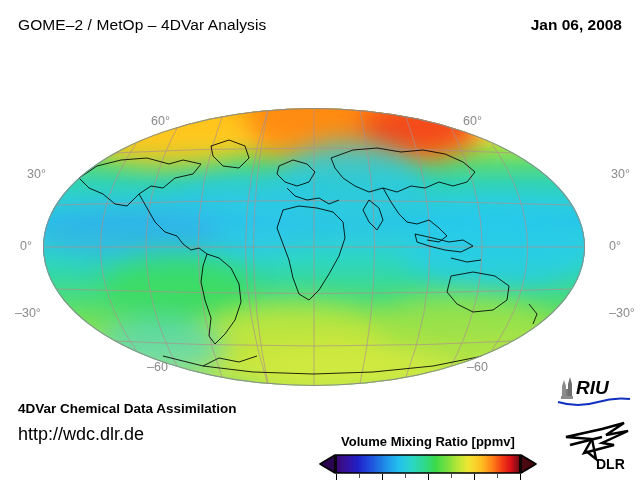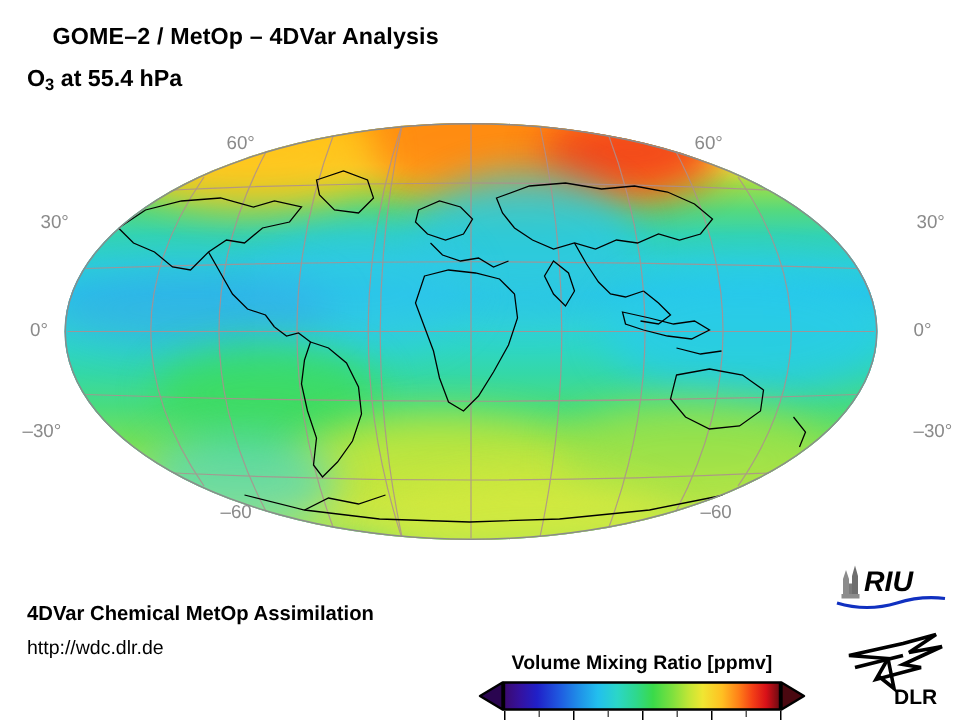--- a/index.html
+++ b/index.html
@@ -12,24 +12,24 @@
     width: 640px;
     height: 480px;
     background: #ffffff;
     font-family: "Liberation Sans", sans-serif;
     overflow: hidden;
   }
 
   
   #title-line-1 {
     position: absolute;
-    left: 35px;
+    left: 18px;
     top: 16px;
     font-size: 15.5px;
-    font-weight: bold;
+    font-weight: normal;
     color: #000;
     white-space: nowrap;
     letter-spacing: 0.1px;
   }
   #title-line-2 {
     position: absolute;
     left: 18px;
     top: 44px;
     font-size: 15.5px;
     font-weight: bold;
@@ -49,21 +49,21 @@
     font-size: 15.5px;
     font-weight: bold;
     color: #000;
     white-space: nowrap;
   }
 
   
   #map-area {
     position: absolute;
     left: 43px;
-    top: 82px;
+    top: 108px;
     width: 542px;
     height: 278px;
   }
   #globe-clip {
     position: absolute;
     inset: 0;
     border-radius: 50% / 50%;
     overflow: hidden;
     background: #2fd8d0;
   }
@@ -129,21 +129,21 @@
     color: #000;
   }
   .foot-line {
     font-size: 13.5px;
     font-weight: bold;
     margin-bottom: 8px;
     white-space: nowrap;
   }
   .foot-line.url {
     font-weight: normal;
-    font-size: 13px;
+    font-size: 18px;
   }
 
   
   #colorbar-block {
     position: absolute;
     left: 318px;
     top: 398px;
     width: 220px;
   }
   #cbar-title {
@@ -201,21 +201,21 @@
     width: 70px;
     height: 56px;
   }
 </style>
 </head>
 <body>
 
 <div id="page">
 
   <div id="title-line-1">GOME–2 / MetOp – 4DVar Analysis</div>
-  <div id="title-line-2"><span>O</span><sub>3</sub><span> at 55.4 hPa</span></div>
+  <div id="date-label">Jan 06, 2008</div>
 
   <div id="map-area">
     <div id="globe-clip">
       <div class="field" id="field-base"></div>
 
       <div class="blob" style="left:190px; top:-34px; width:230px; height:90px; background:#ff8a12; opacity:0.95;"></div>
       <div class="blob" style="left:318px; top:-8px; width:120px; height:56px; background:#f2431c; opacity:0.9;"></div>
       <div class="blob" style="left:40px; top:-14px; width:170px; height:70px; background:#ffc21c; opacity:0.85;"></div>
       <div class="blob" style="left:232px; top:34px; width:150px; height:92px; background:#2ec9e0; opacity:0.82;"></div>
       <div class="blob" style="left:120px; top:70px; width:150px; height:80px; background:#2fc6ea; opacity:0.62;"></div>
@@ -289,21 +289,21 @@
     <span class="lat-label" style="left:104px; top:252px;">–60</span>
 
     <span class="lat-label" style="left:420px; top:6px;">60°</span>
     <span class="lat-label" style="left:568px; top:59px;">30°</span>
     <span class="lat-label" style="left:566px; top:131px;">0°</span>
     <span class="lat-label" style="left:566px; top:198px;">–30°</span>
     <span class="lat-label" style="left:424px; top:252px;">–60</span>
   </div>
 
   <div id="footer-text">
-    <div class="foot-line">4DVar Chemical MetOp Assimilation</div>
+    <div class="foot-line">4DVar Chemical Data Assimilation</div>
     <div class="foot-line url">http://wdc.dlr.de</div>
   </div>
 
   <div id="colorbar-block">
     <div id="cbar-title">Volume Mixing Ratio [ppmv]</div>
     <div id="cbar-wrap">
       <svg width="220" height="20" viewBox="0 0 220 20">
         <defs>
           <linearGradient id="cbgrad" x1="0" y1="0" x2="1" y2="0">
             <stop offset="0.00" stop-color="#3b0a6e"></stop>

